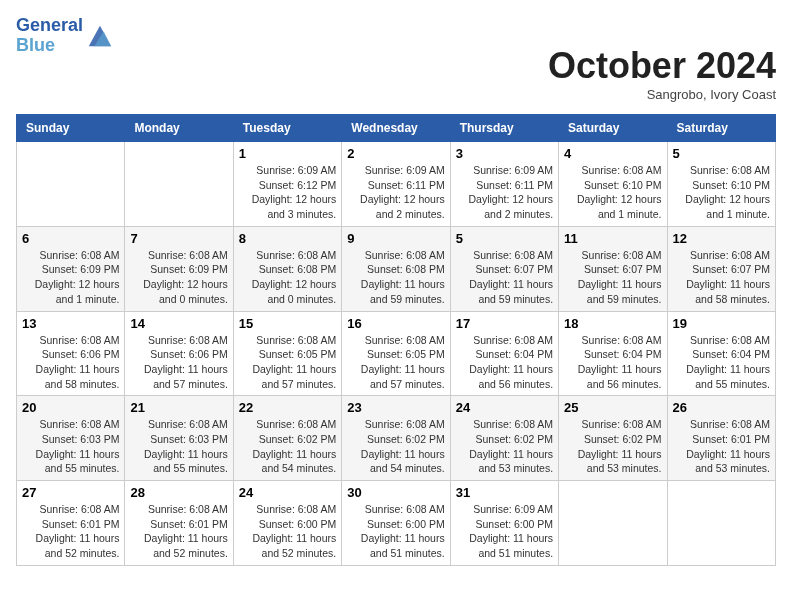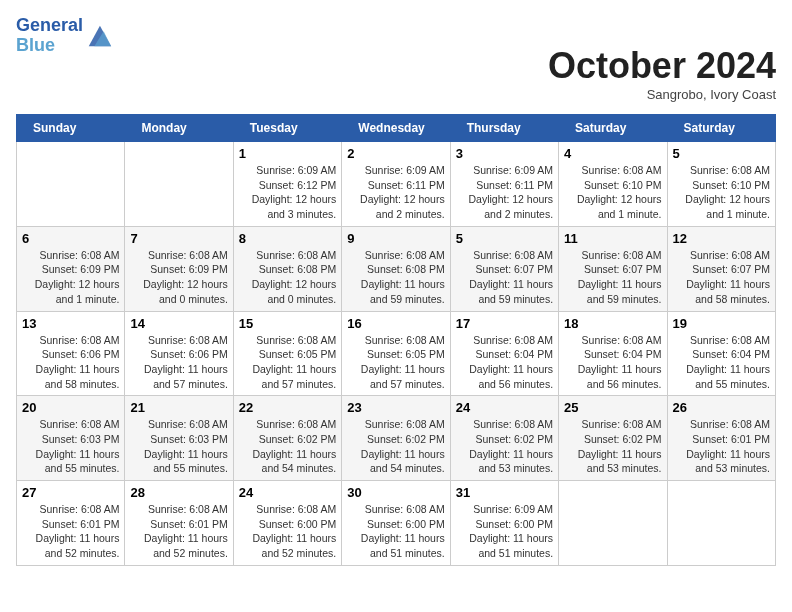--- a/index.html
+++ b/index.html
@@ -49,21 +49,21 @@
       color: #444;
     }
     .calendar {
       width: 100%;
       border-collapse: collapse;
       font-size: 11px;
     }
     .calendar th {
       background: #2a5ca8;
       color: #fff;
-      padding: 6px 16px;
+      padding: 6px 9px;
       text-align: left;
       font-size: 12px;
       border: 1px solid #2a5ca8;
     }
     .calendar td {
       border: 1px solid #ccc;
       vertical-align: top;
       padding: 4px 5px;
       width: 108px;
       min-height: 80px;

